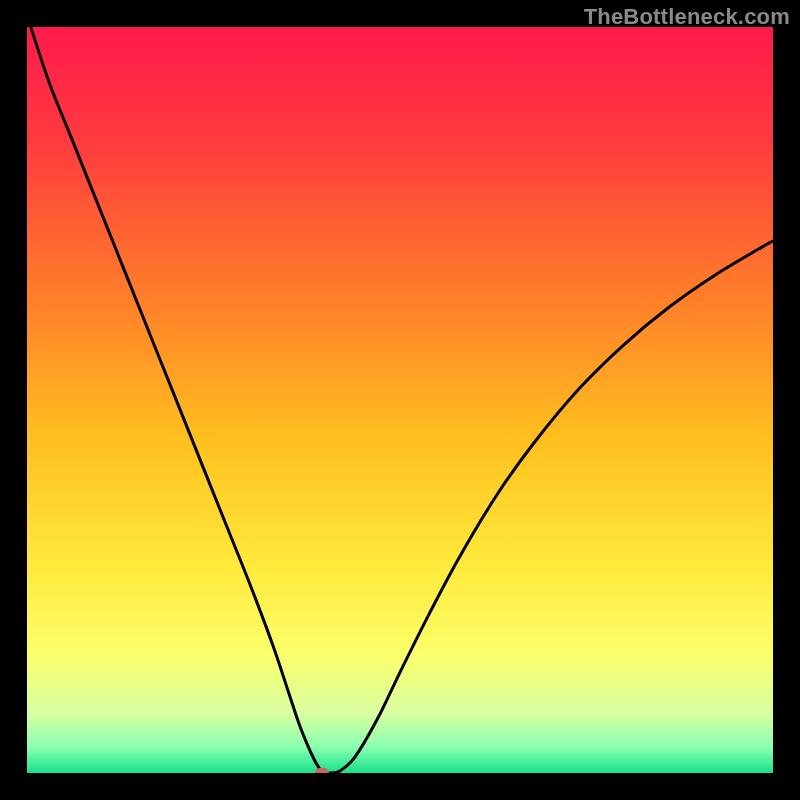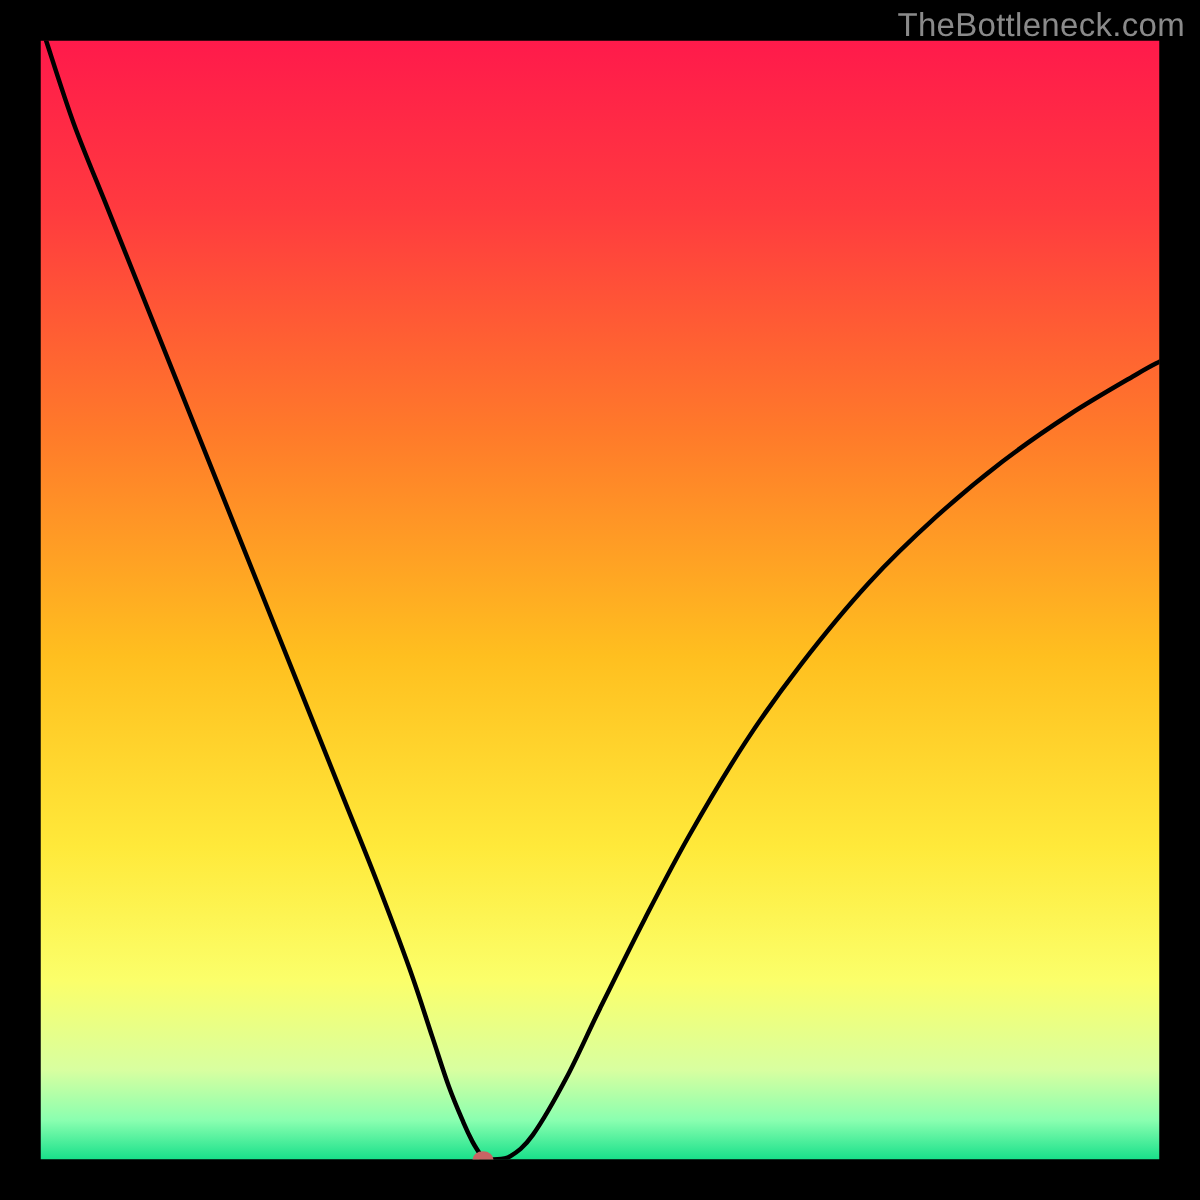--- a/index.html
+++ b/index.html
@@ -25,21 +25,21 @@
     width: 746px;
     height: 746px;
     overflow: hidden;
   }
   .watermark {
     position: absolute;
     top: 4px;
     right: 10px;
     font-family: Arial, Helvetica, sans-serif;
     font-size: 22px;
-    font-weight: 400;
+    font-weight: 700;
     color: #8a8a8a;
     letter-spacing: 0.2px;
   }
   svg.curve {
     position: absolute;
     left: 0;
     top: 0;
     width: 746px;
     height: 746px;
     overflow: visible;

